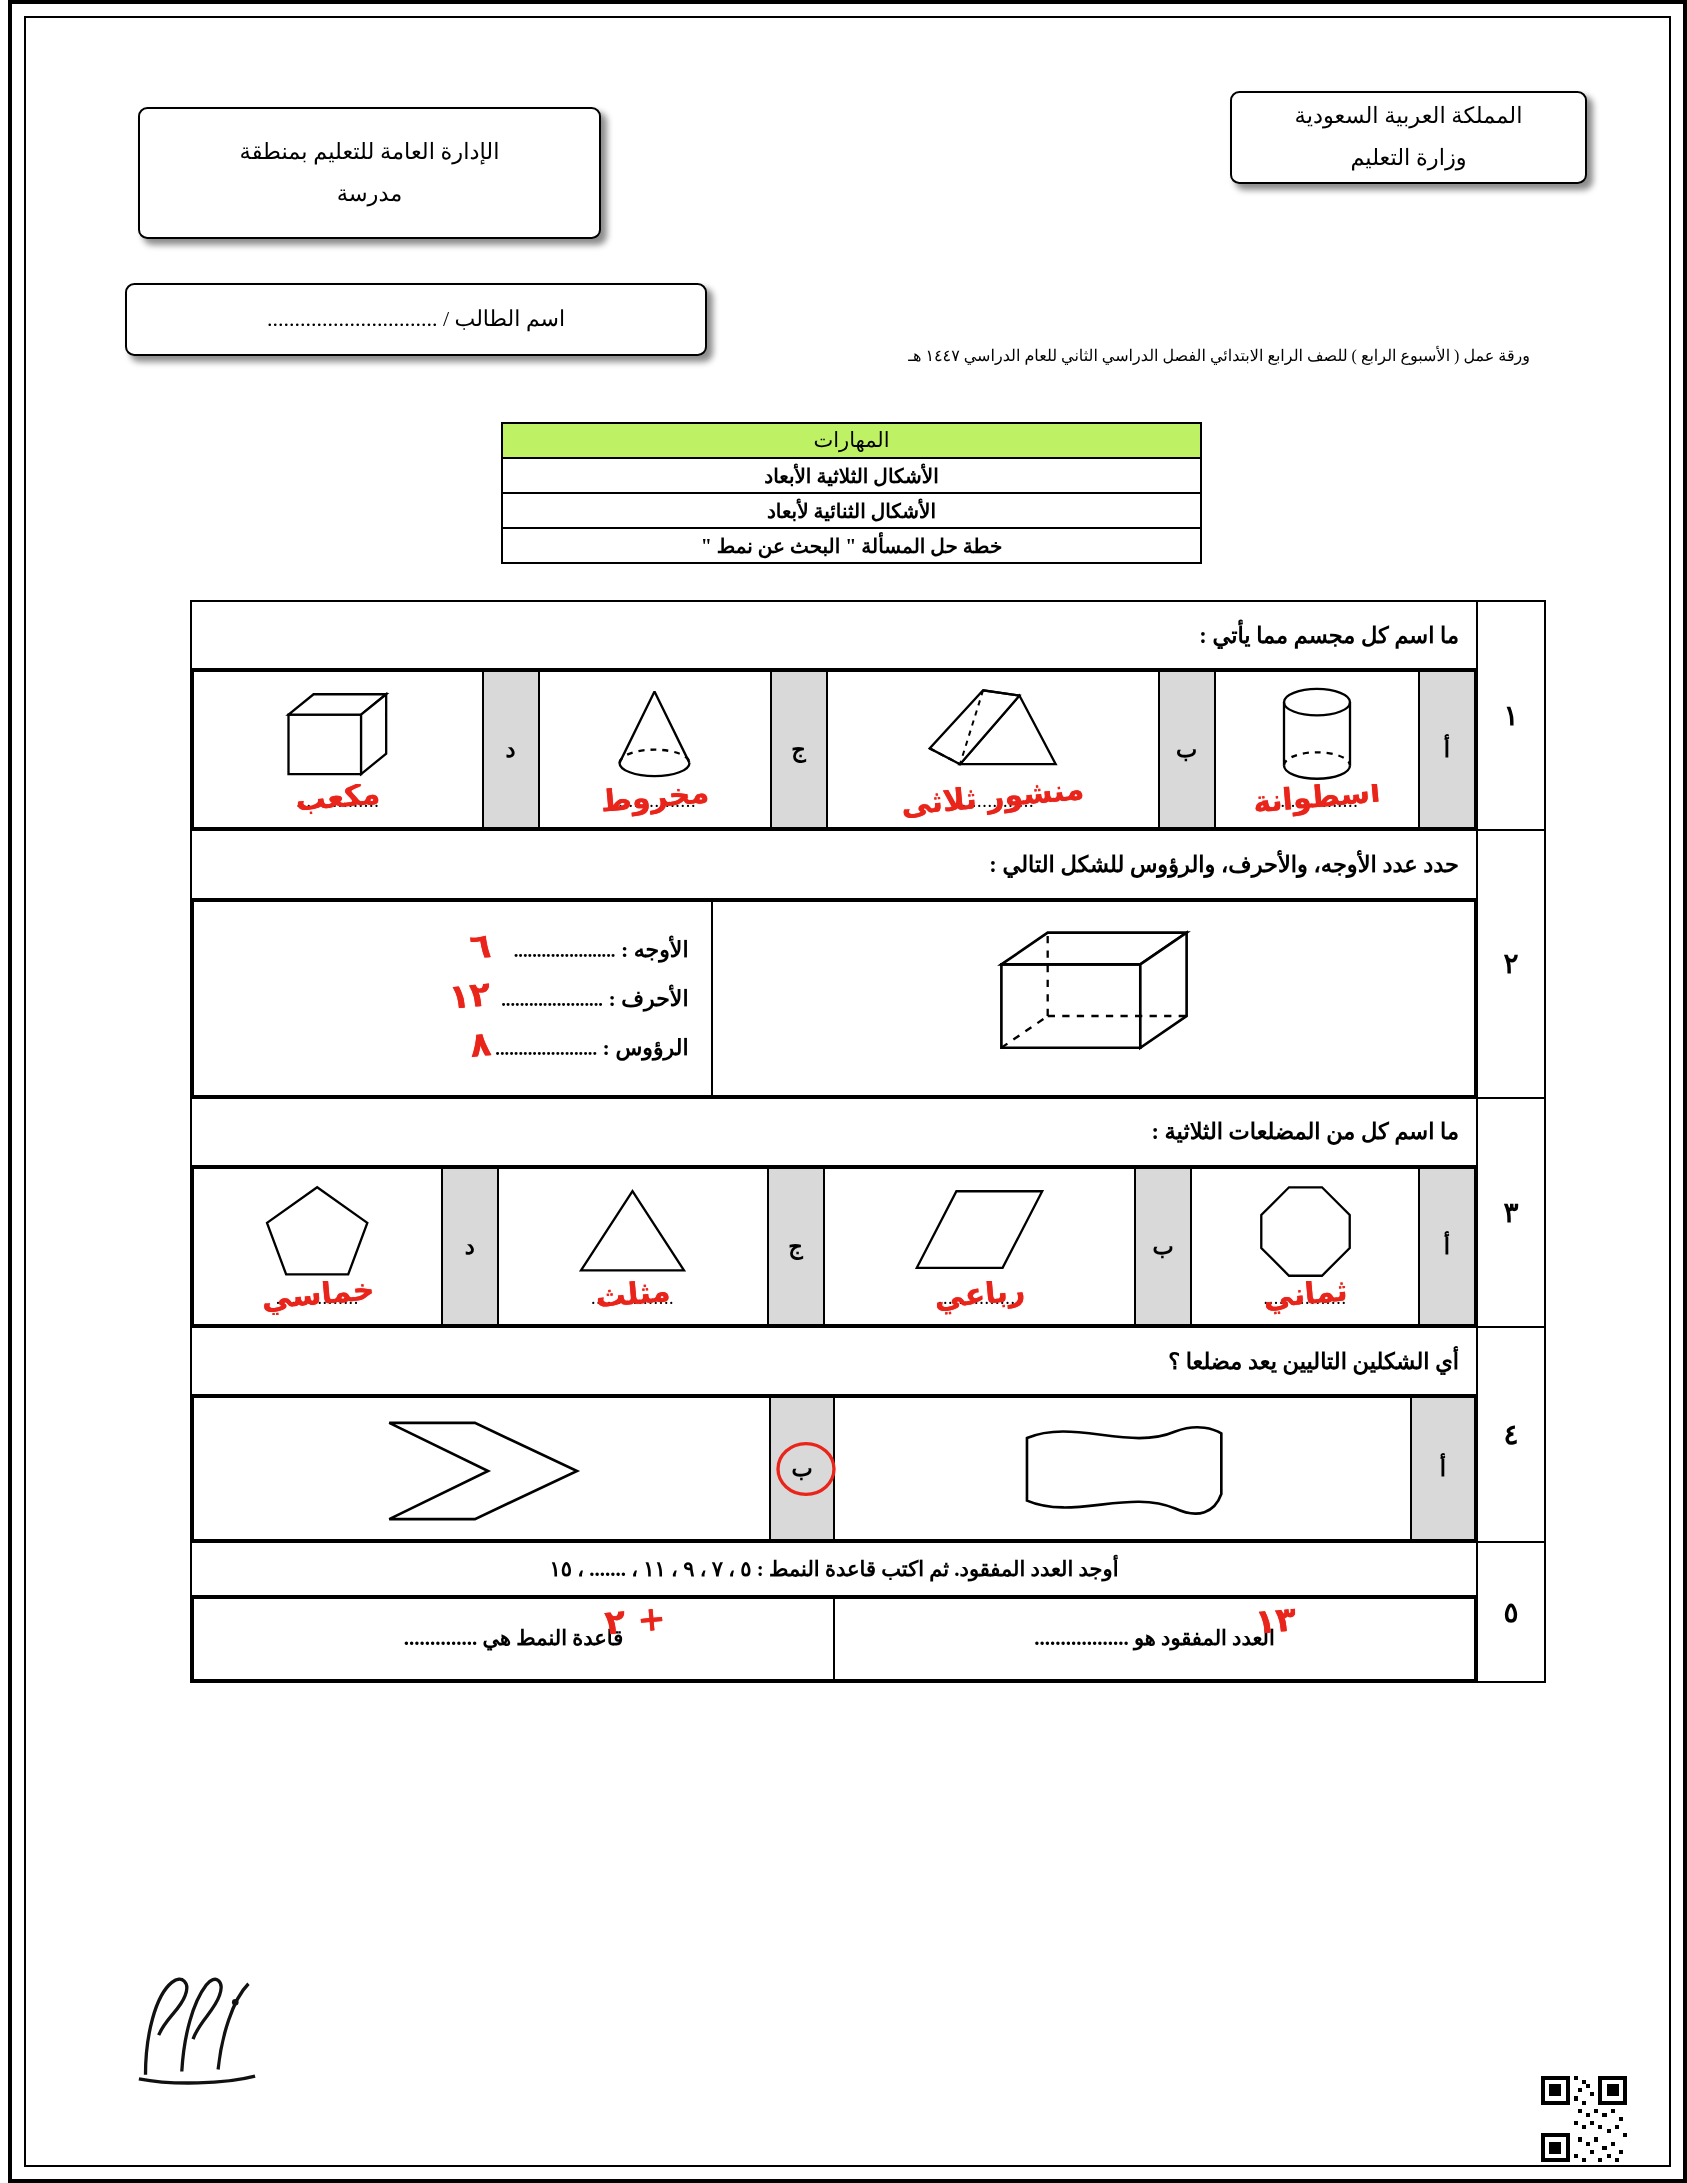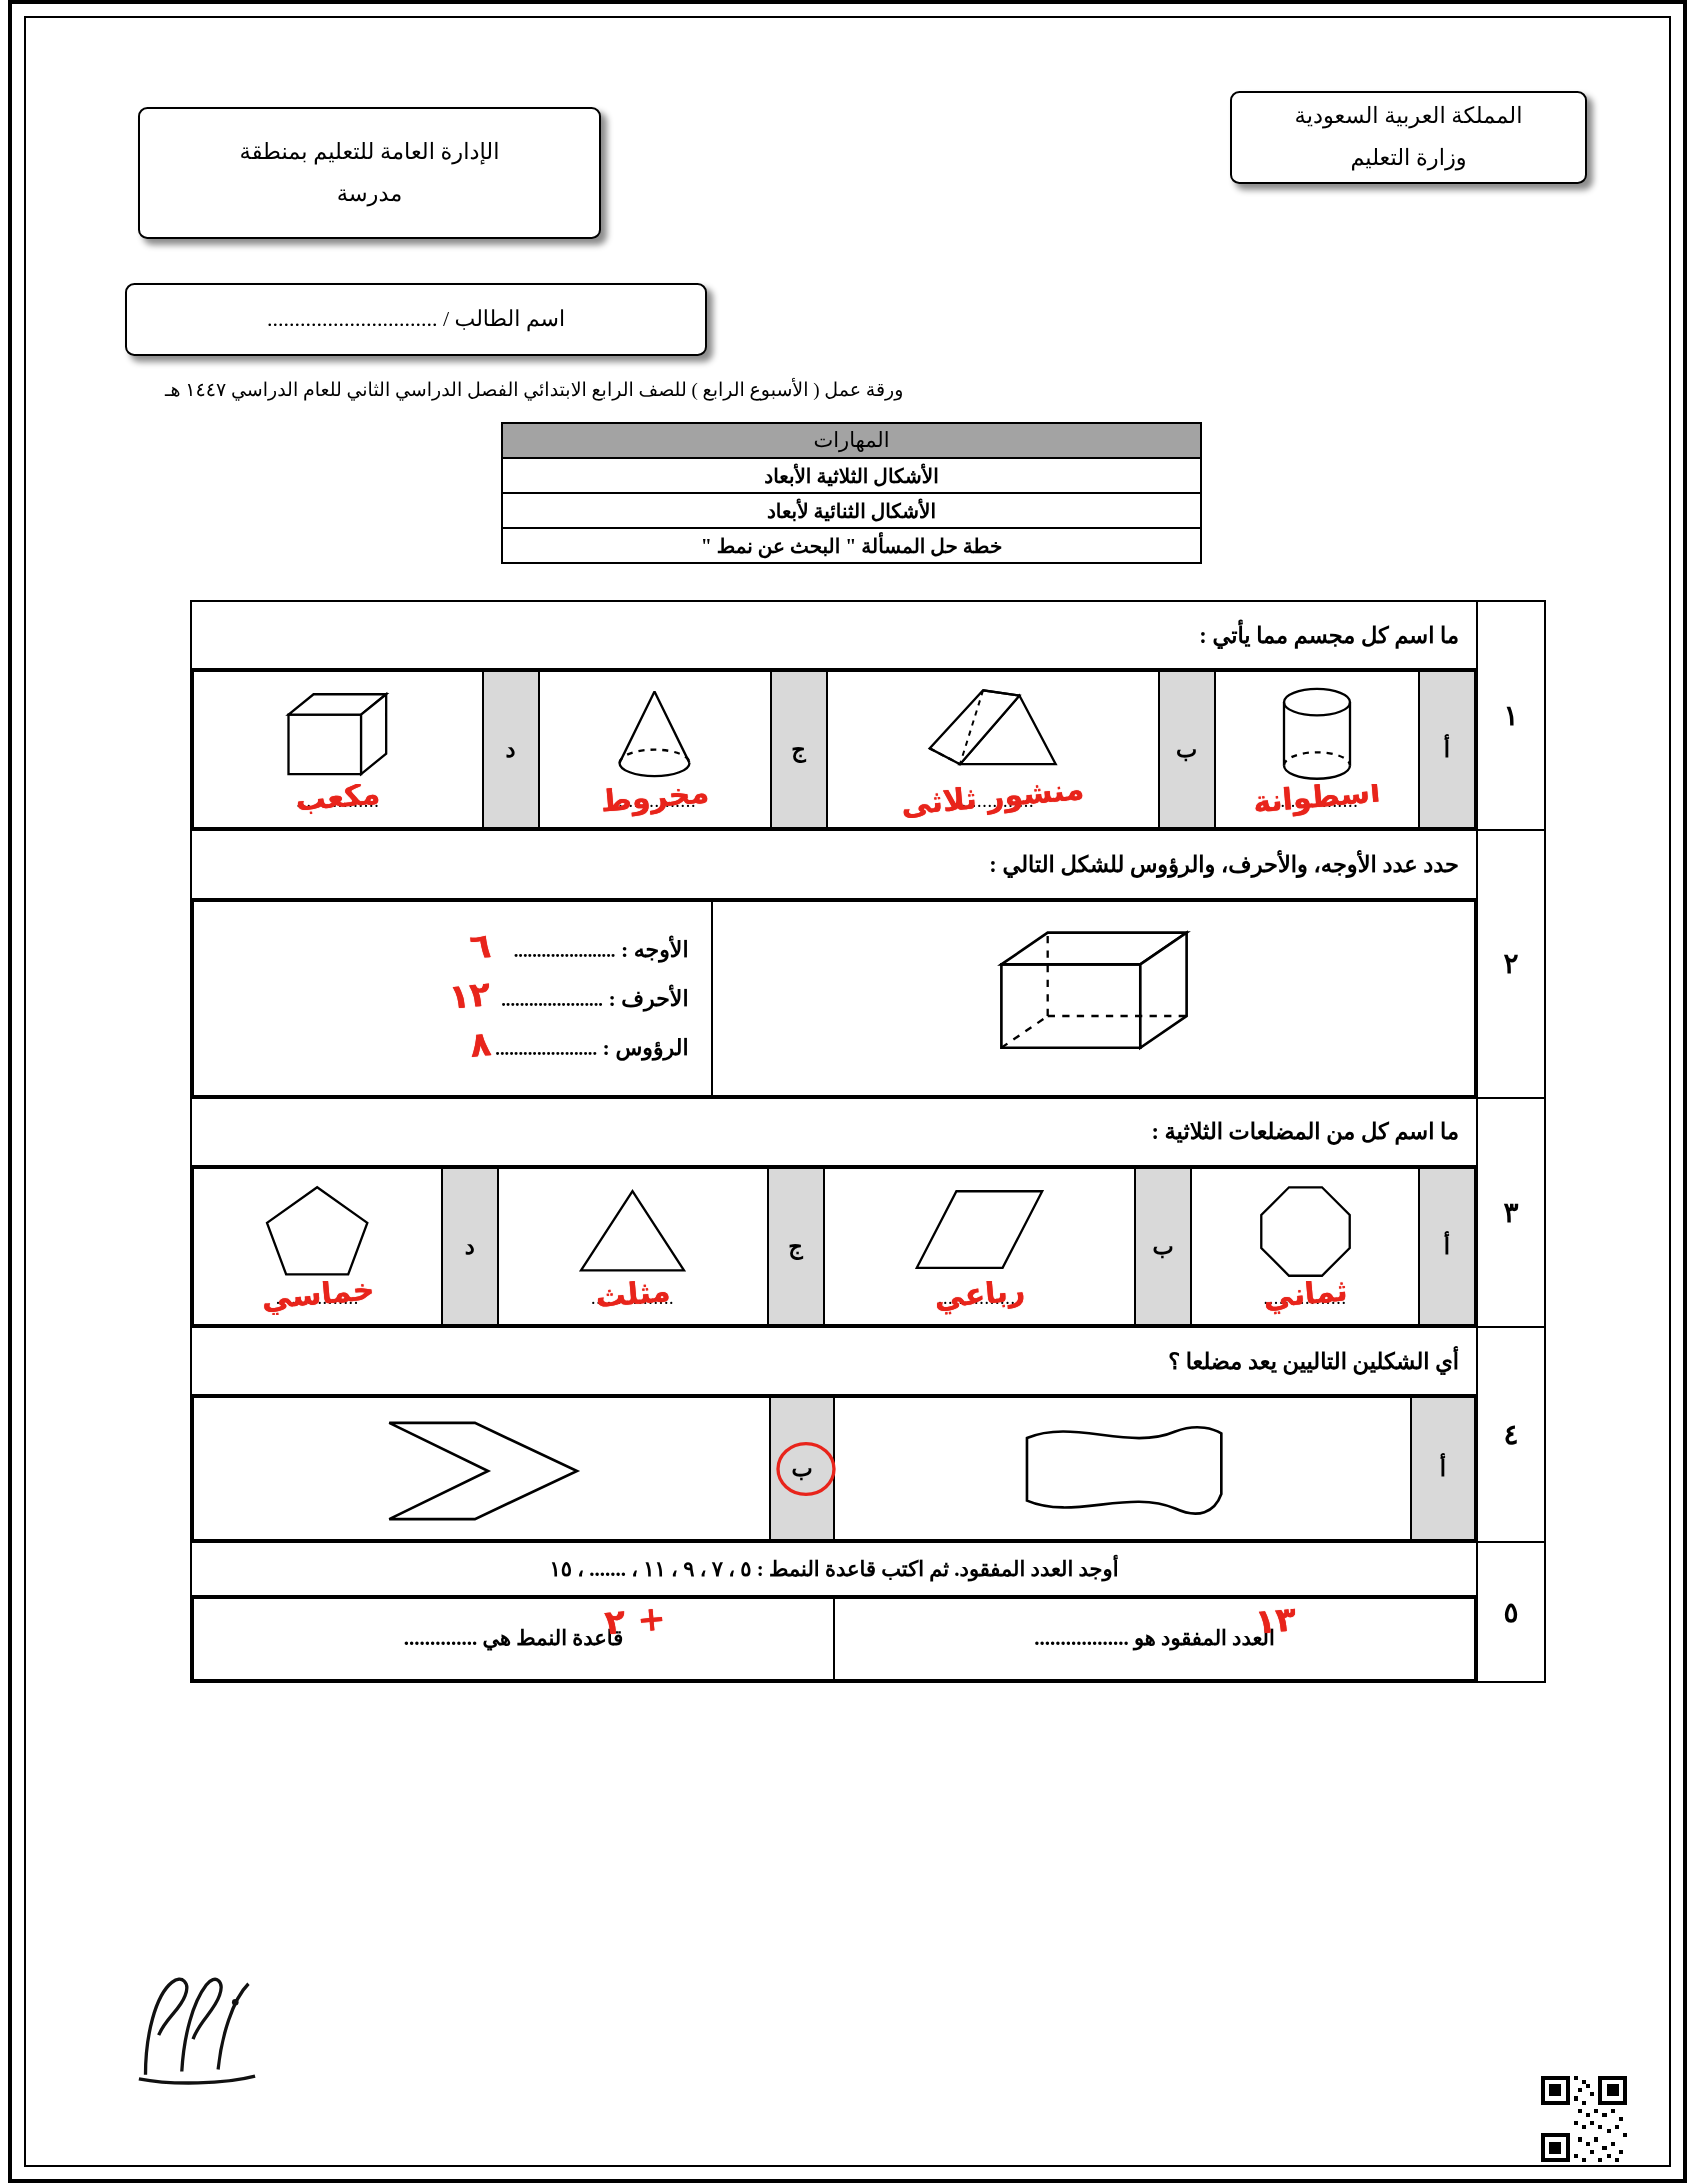--- a/index.html
+++ b/index.html
@@ -38,23 +38,23 @@
   }
   .hdr-box .ln{font-size:22.5px;font-weight:400;line-height:1.1;letter-spacing:0.3px;}
   .box-ministry{ left:1204px; top:73px; width:357px; height:93px;}
   .box-admin{ left:112px; top:89px; width:463px; height:132px;}
   .box-student{ left:99px; top:265px; width:582px; height:73px; flex-direction:row; gap:0; }
   .box-student .ln{font-size:22px;}
 
   
   .wtitle{
     position:absolute;
-    top:360px; right:139px; left:139px;
-    text-align:left;
-    font-size:19px;
+    top:328px; right:139px; left:139px;
+    text-align:right;
+    font-size:16px;
     white-space:nowrap;
   }
 
   
   .hexwrap{
     position:absolute;left:171px;top:390px;width:192px;height:179px;
   }
   .hexwrap svg{display:block;}
   .hexmark{
     position:absolute;left:0;top:103px;width:192px;text-align:center;
@@ -68,21 +68,21 @@
     border:2px solid #000;
   }
   .skills td{
     border:2px solid #000;
     text-align:center;
     font-size:20px;
     padding:4px 2.6px;
     font-weight:bold;
     height:25px;
   }
-  .skills .hd{background:#a3a3a3;font-weight:400;font-size:21px;}
+  .skills .hd{background:#bef264;font-weight:400;font-size:21px;}
 
   
   .qtable{
     position:absolute;left:164px;top:582px;width:1356px;
     border:2.6px solid #000;
   }
   .qtable td{border:2px solid #000;vertical-align:middle;}
   .qnum{
     width:64px;text-align:center;font-size:28px;font-weight:bold;
   }

